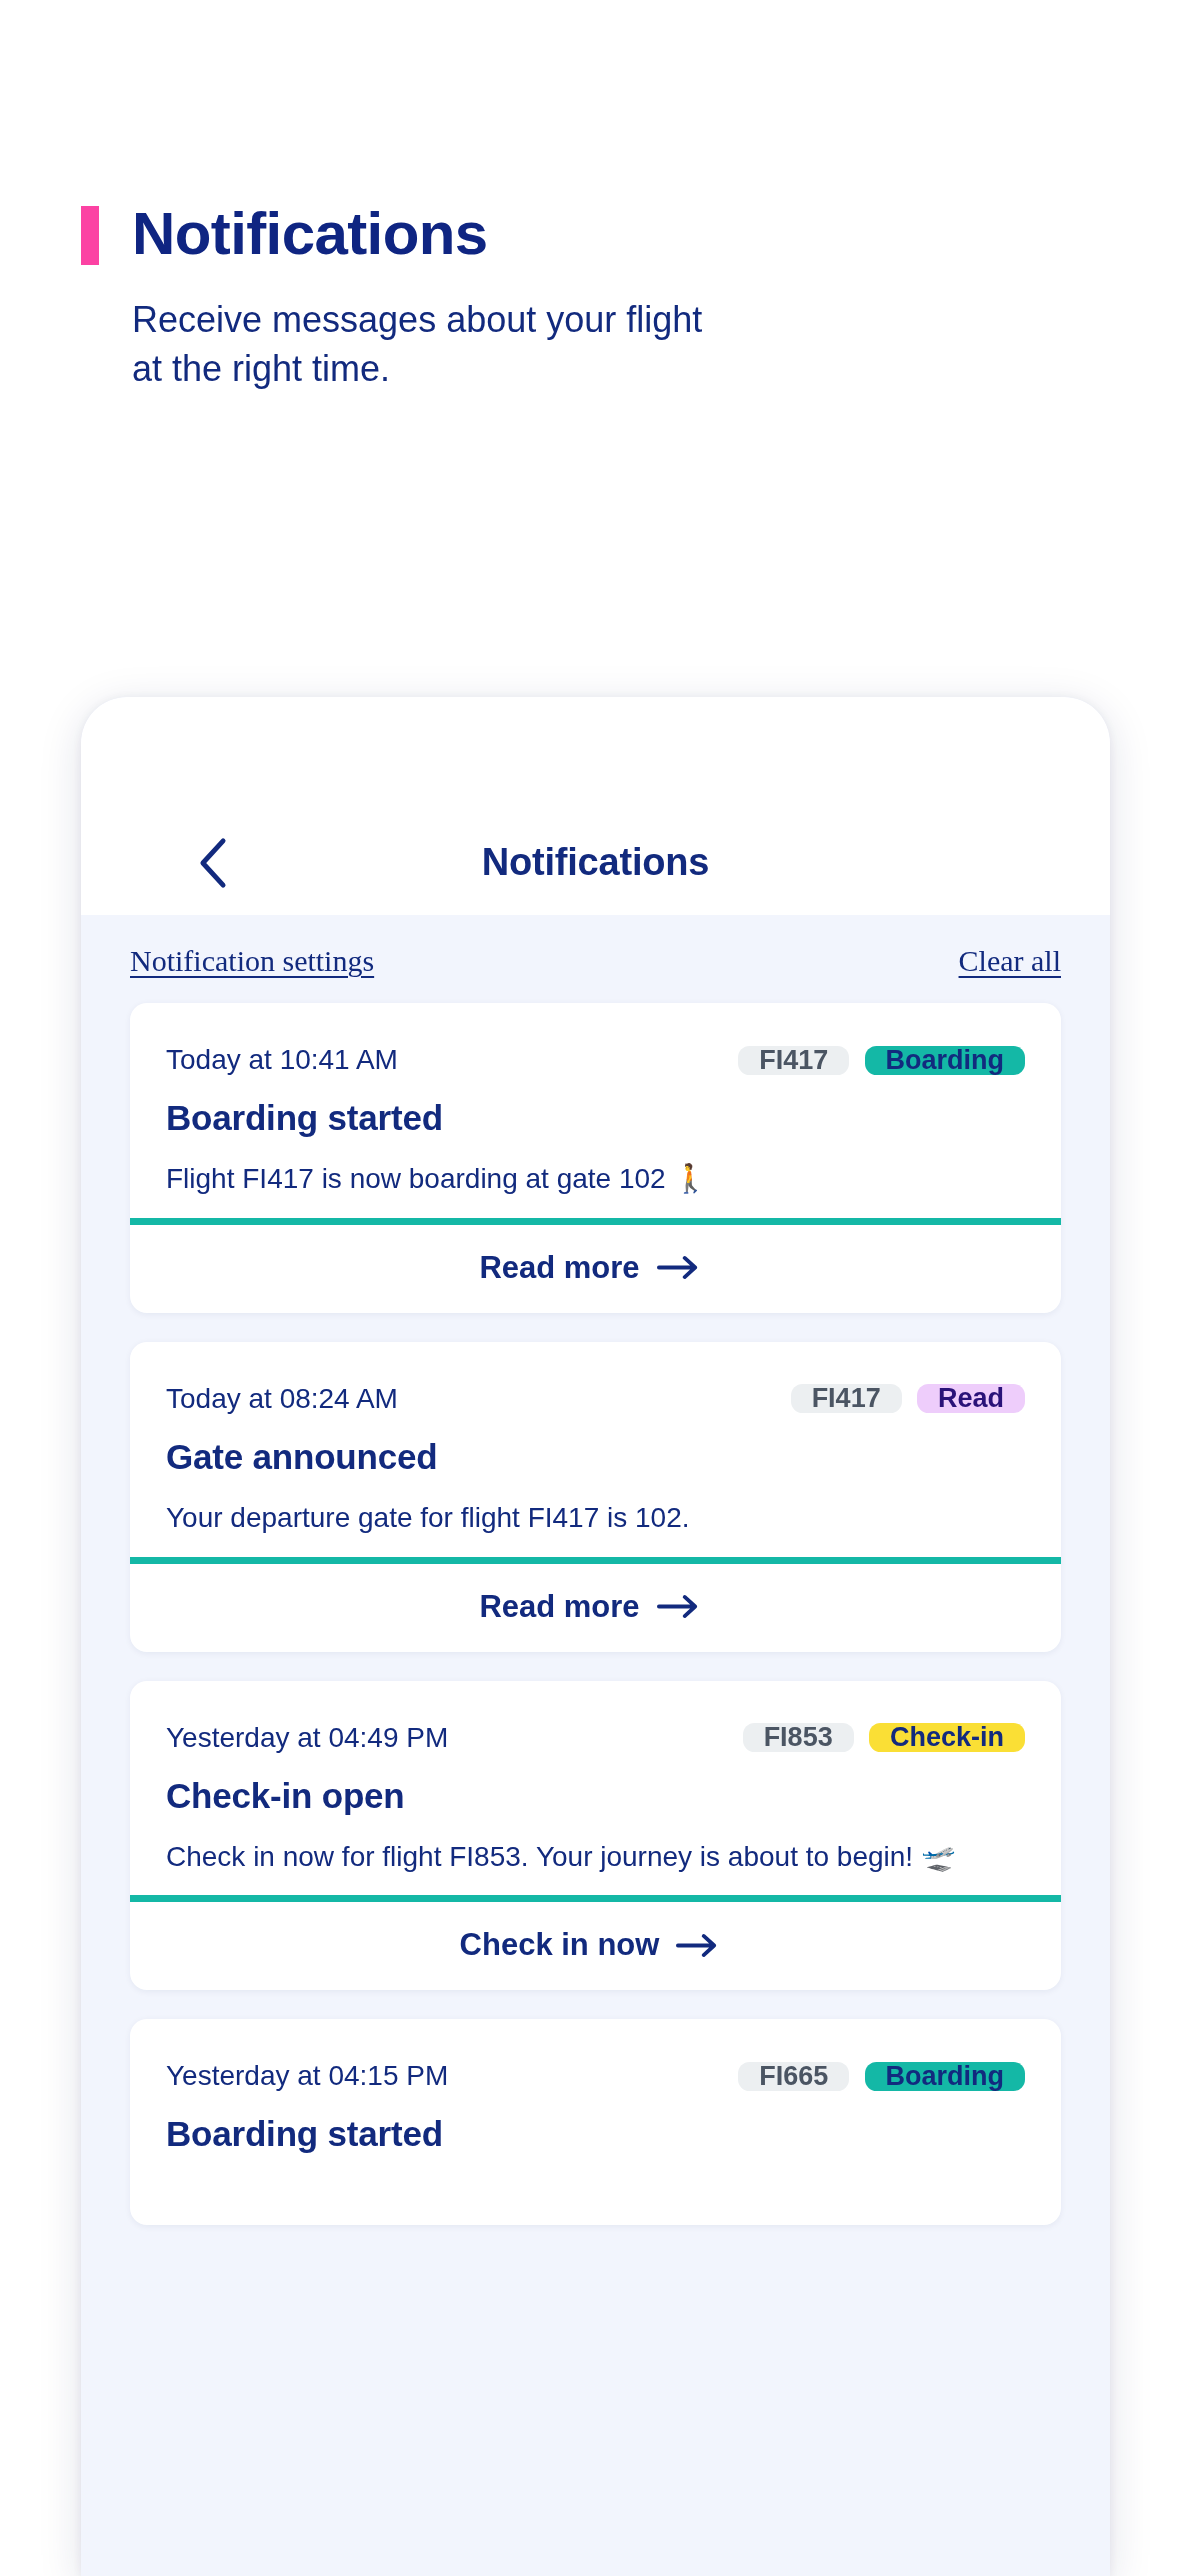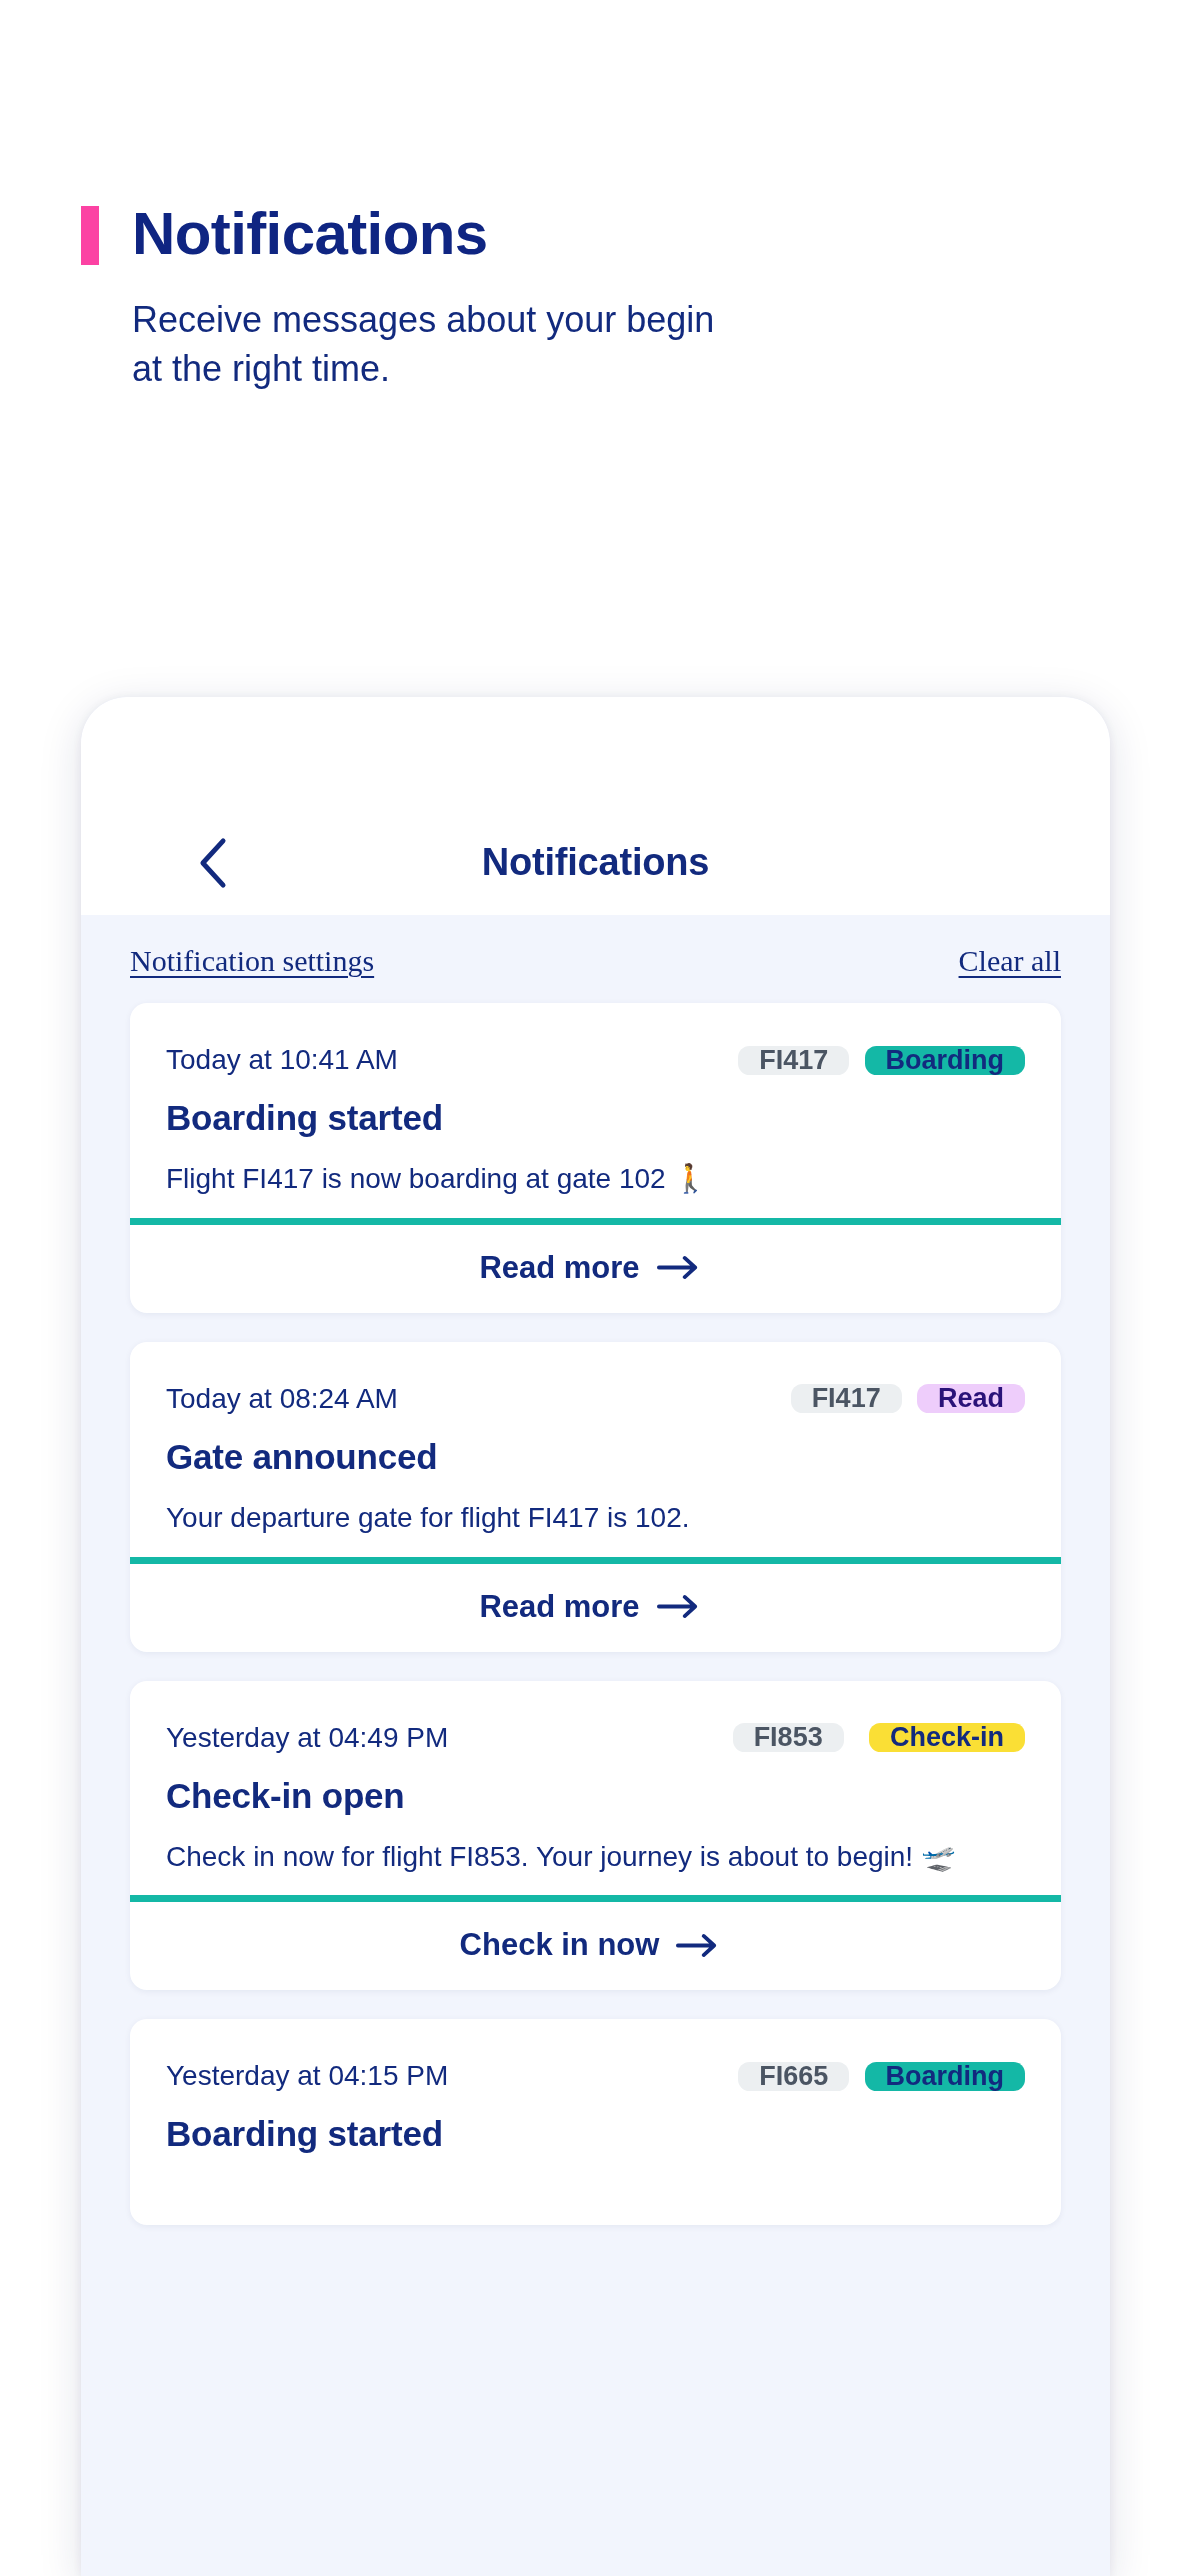--- a/index.html
+++ b/index.html
@@ -175,21 +175,20 @@
     background: #14b8a6;
     color: #122a7e;
   }
   .badge-gate {
     background: #eecdfb;
     color: #2a1279;
   }
   .badge-checkin {
     background: #fadf35;
     color: #122a7e;
-    margin-left: 10px;
   }
   .card-heading {
     font-size: 35px;
     font-weight: 700;
     color: #122a7e;
     margin-top: 22px;
     letter-spacing: -0.2px;
   }
   .card-text {
     font-size: 28px;
@@ -218,21 +217,21 @@
   .cta svg { display: block; }
 </style>
 </head>
 <body>
 
 <div class="intro">
   <div class="title-row">
     <div class="title-bar"></div>
     <div class="page-title">Notifications</div>
   </div>
-  <div class="page-subtitle">Receive messages about your begin at the right time.</div>
+  <div class="page-subtitle">Receive messages about your flight at the right time.</div>
 </div>
 
 <div class="phone">
 
   <div class="phone-header">
     <div class="phone-header-inner">
       <div class="back-btn">
         <span>
           <svg width="33" height="54" viewBox="0 0 34 56" fill="none" xmlns="http://www.w3.org/2000/svg">
             <path d="M28 5 L7 28 L28 51" stroke="#122a7e" stroke-width="5" stroke-linecap="round" stroke-linejoin="round"></path>

